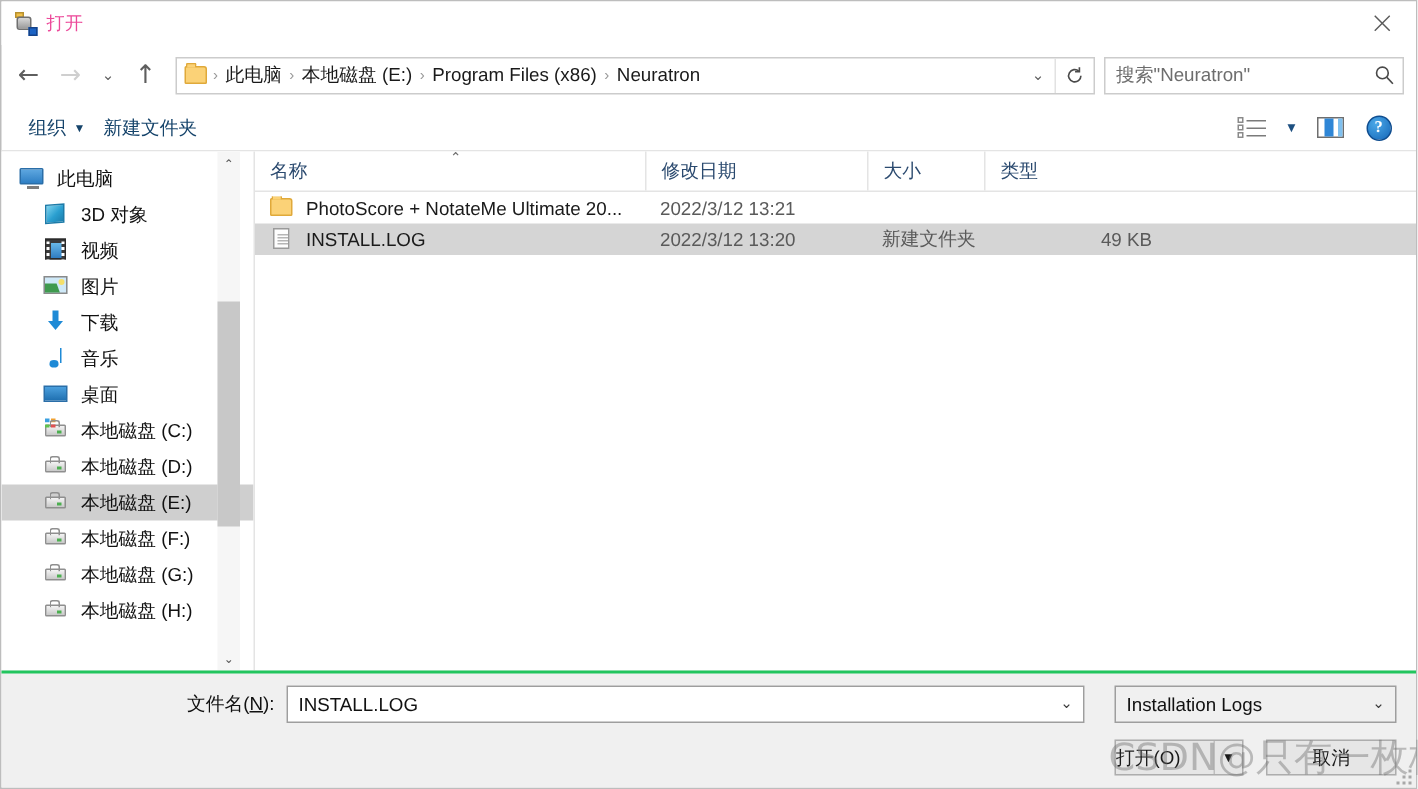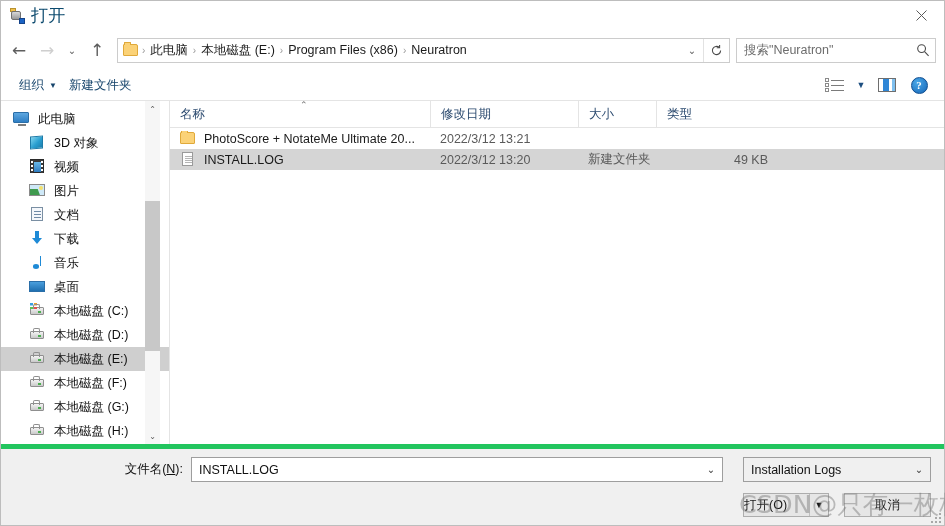--- a/index.html
+++ b/index.html
@@ -38,22 +38,22 @@
   }
   .title-icon {
     width: 16px;
     height: 16px;
     margin-left: 8px;
     margin-right: 6px;
     position: relative;
     flex: 0 0 auto;
   }
   .title-text {
-    font-size: 17px;
-    color: #0c4a6e;
+    font-size: 12px;
+    color: #ec4899;
     letter-spacing: .3px;
   }
   .close-btn {
     position: absolute;
     right: 0;
     top: 0;
     width: 46px;
     height: 29px;
     display: flex;
     align-items: center;
@@ -351,21 +351,21 @@
     height: 15px;
     margin-right: 7px;
     flex: 0 0 auto;
     position: relative;
   }
 
   
   .footer {
     flex: 0 0 auto;
     background: #f0f0f0;
-    border-top: 5px solid #22c55e;
+    border-top: 2px solid #22c55e;
     height: 76px;
     position: relative;
     padding-left: 32px;
   }
   .fn-row {
     position: absolute;
     left: 0; right: 0; top: 8px;
     height: 25px;
     display: flex;
     align-items: center;
@@ -812,30 +812,20 @@
           <span class="tree-icon">
               <span class="pic-ico">
                 <i></i>
                 <b></b>
               </span>
             </span>
           <span class="tree-label">图片</span>
         </div>
         <div class="tree-item indent">
           <span class="tree-icon">
-            <span class="docs-ico">
-                <i style="top:3px"></i>
-                <i style="top:6px"></i>
-                <i style="top:9px"></i>
-              </span>
-          </span>
-          <span class="tree-label">文档</span>
-        </div>
-        <div class="tree-item indent">
-          <span class="tree-icon">
               <span class="dl-ico">
                 <i></i>
                 <b></b>
               </span>
             </span>
           <span class="tree-label">下载</span>
         </div>
         <div class="tree-item indent">
           <span class="tree-icon">
               <span class="music-ico">

